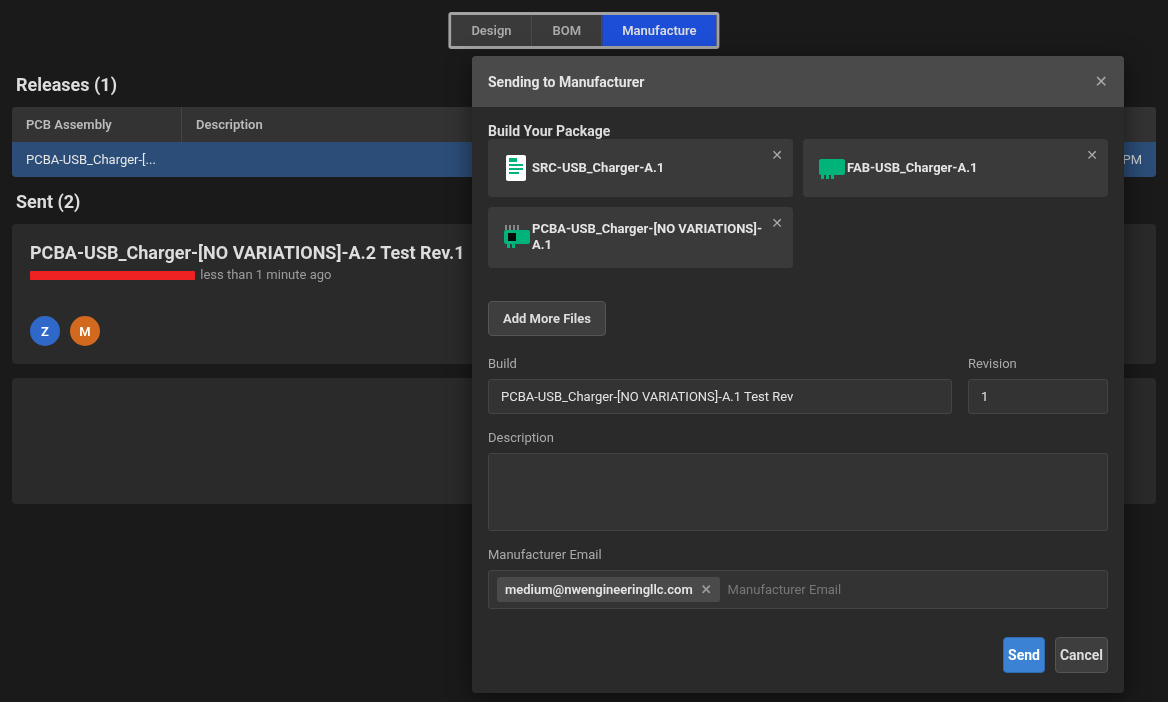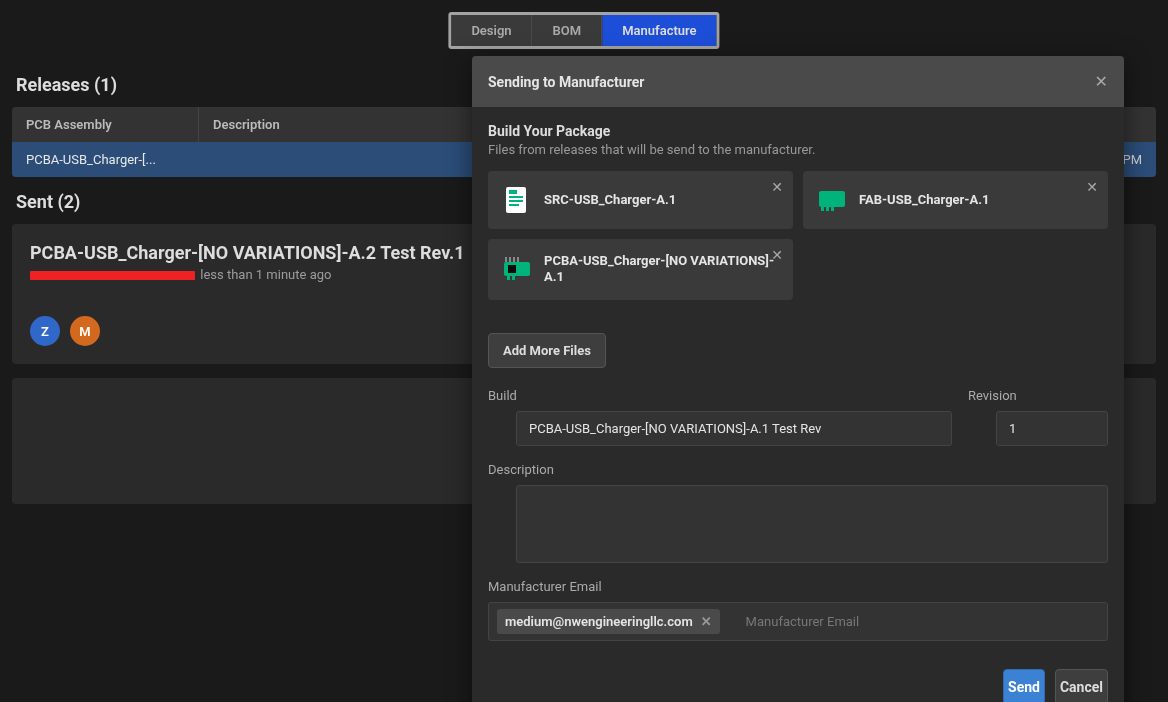--- a/index.html
+++ b/index.html
@@ -11,21 +11,21 @@
 .top-tabs .tab.active { background: #1d4ed8; color: #ddd; }
 
 .content { position: absolute; top: 60px; left: 12px; right: 12px; }
 
 .section-title { font-size: 18px; font-weight: 700; color: #ddd; margin: 14px 4px 12px; }
 
 .releases-table { background: #2a2a2a; border-radius: 4px; overflow: hidden; }
 .releases-header { display: flex; background: #333; }
 .releases-header .col { padding: 10px 14px; color: #bbb; font-size: 13px; font-weight: 600; border-right: 1px solid #444; }
 .releases-header .col:last-child { border-right: none; flex: 1; }
-.releases-header .col.pcb { width: 187px; }
+.releases-header .col.pcb { width: 170px; }
 .releases-row { display: flex; background: #2b4d78; }
 .releases-row .col { padding: 10px 14px; color: #e8e8e8; font-size: 13px; }
 .releases-row .col.pcb { width: 170px; white-space: nowrap; overflow: hidden; text-overflow: ellipsis; }
 .releases-row .time { margin-left: auto; padding: 10px 14px; color: #d0d0d0; font-size: 13px; }
 
 .sent-card { background: #2a2a2a; border-radius: 4px; padding: 18px; margin-top: 10px; }
 .sent-title { font-size: 18px; font-weight: 700; color: #ddd; margin-bottom: 4px; }
 .sent-meta { font-size: 13px; color: #9c9c9c; }
 .redact { display: inline-block; background: #e22; height: 9px; width: 165px; vertical-align: middle; border-radius:1px; margin-right:2px; }
 .avatars { display: flex; gap: 10px; margin-top: 34px; }
@@ -39,36 +39,36 @@
 
 .dialog { position: absolute; top: 56px; left: 472px; width: 652px; background: #2a2a2a; border-radius: 4px; box-shadow: 0 6px 24px rgba(0,0,0,0.5); z-index: 50; }
 .dialog-header { background: #4a4a4a; padding: 16px 16px; border-radius: 4px 4px 0 0; display: flex; align-items: center; justify-content: space-between; }
 .dialog-title { font-size: 14px; font-weight: 700; color: #e5e5e5; }
 .dialog-close { color: #aaa; font-size: 16px; cursor: pointer; }
 .dialog-body { padding: 16px 16px 20px; }
 .sub-title { font-size: 14px; font-weight: 700; color: #ddd; }
 .sub-desc { font-size: 13px; color: #999; margin-top: 3px; margin-bottom: 14px; }
 
 .file-grid { display: grid; grid-template-columns: 1fr 1fr; gap: 10px; margin-bottom: 14px; }
-.file-card { background: #3a3a3a; border-radius: 4px; padding: 14px; display: flex; align-items: center; gap: 12px; position: relative; }
+.file-card { background: #3a3a3a; border-radius: 4px; padding: 14px; display: flex; align-items: center; position: relative; }
 .file-icon { width: 30px; height: 30px; flex-shrink: 0; }
 .file-name { font-size: 13px; font-weight: 700; color: #e5e5e5; line-height: 1.25; }
 .file-close { position: absolute; top: 8px; right: 10px; color: #aaa; font-size: 14px; cursor: pointer; }
 
 .add-files-btn { background: #3e3e3e; border: 1px solid #555; color: #ddd; padding: 9px 14px; border-radius: 4px; font-size: 13px; font-weight: 700; cursor: pointer; margin-bottom: 20px; margin-top: 19px; }
 
 .form-row { display: flex; gap: 16px; margin-bottom: 16px; }
 .form-group { display: flex; flex-direction: column; }
 .form-group.grow { flex: 1; }
 .form-group.rev { width: 140px; }
 .form-label { font-size: 13px; color: #aaa; margin-bottom: 8px; }
-.form-input { background: #333; border: 1px solid #444; border-radius: 3px; padding: 9px 12px; color: #e5e5e5; font-size: 13px; outline: none; margin-left: 28px; }
+.form-input { background: #333; border: 1px solid #444; border-radius: 3px; padding: 9px 12px; color: #e5e5e5; font-size: 13px; outline: none; }
 .form-textarea { height: 78px; resize: none; }
 
-.email-box { background: #333; border: 1px solid #444; border-radius: 3px; padding: 6px 8px; display: flex; align-items: center; gap: 26px; }
+.email-box { background: #333; border: 1px solid #444; border-radius: 3px; padding: 6px 8px; display: flex; align-items: center; gap: 8px; }
 .email-chip { background: #4a4a4a; border-radius: 3px; padding: 5px 8px; font-size: 13px; font-weight: 600; color: #e5e5e5; display: flex; align-items: center; gap: 8px; }
 .email-chip .x { color: #999; font-size: 13px; cursor: pointer; }
 .email-ph { color: #777; font-size: 13px; }
 
 .dialog-footer { display: flex; justify-content: flex-end; gap: 10px; margin-top: 28px; }
 .btn { padding: 9px 4px; border-radius: 4px; font-size: 14px; font-weight: 700; cursor: pointer; border: 1px solid transparent; }
 .btn-primary { background: #3b82d4; color: #fff; border-color: #2f6bb0; }
 .btn-secondary { background: #3e3e3e; color: #ddd; border-color: #555; }
 
 svg { display: block; }
@@ -115,21 +115,20 @@
   </div>
 </div>
 
 <div class="dialog">
   <div class="dialog-header">
     <div class="dialog-title">Sending to Manufacturer</div>
     <div class="dialog-close">✕</div>
   </div>
   <div class="dialog-body">
     <div class="sub-title">Build Your Package</div>
-    <div class="sub-desc">Files from releases that will be send to the manufacturer.</div>
 
     <div class="file-grid">
 
       <div class="file-card">
         <span class="file-icon">
           <svg viewBox="0 0 30 30" width="30" height="30">
               <rect x="4" y="2" width="20" height="26" rx="2" fill="#fff"></rect>
               <rect x="7" y="5" width="8" height="4" fill="#00b37a"></rect>
               <rect x="7" y="11" width="14" height="2" fill="#00b37a"></rect>
               <rect x="7" y="15" width="14" height="2" fill="#00b37a"></rect>

